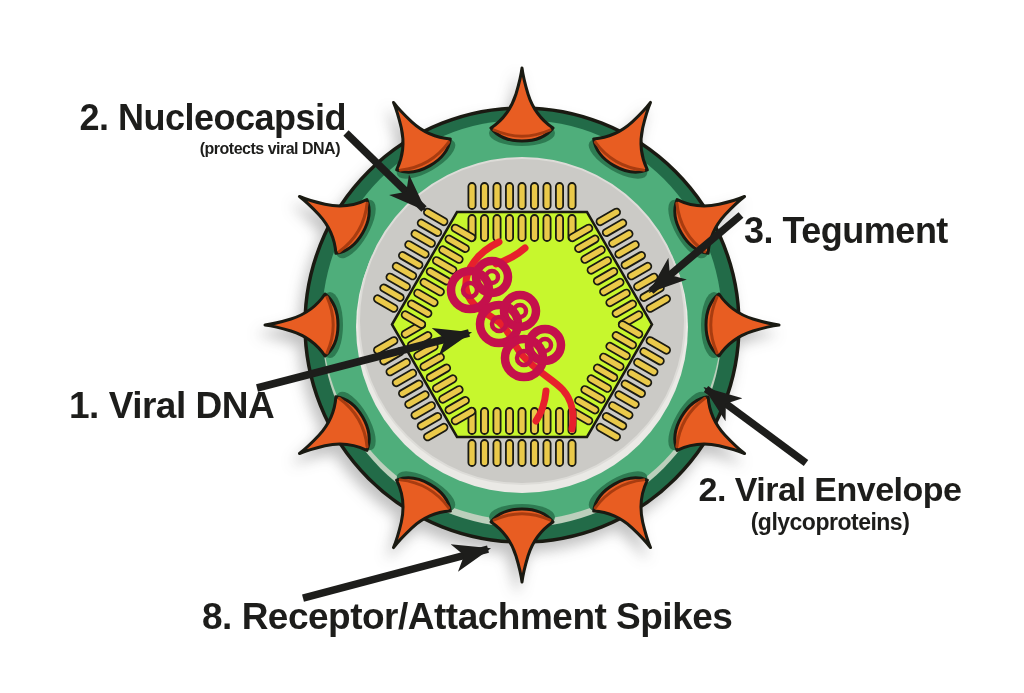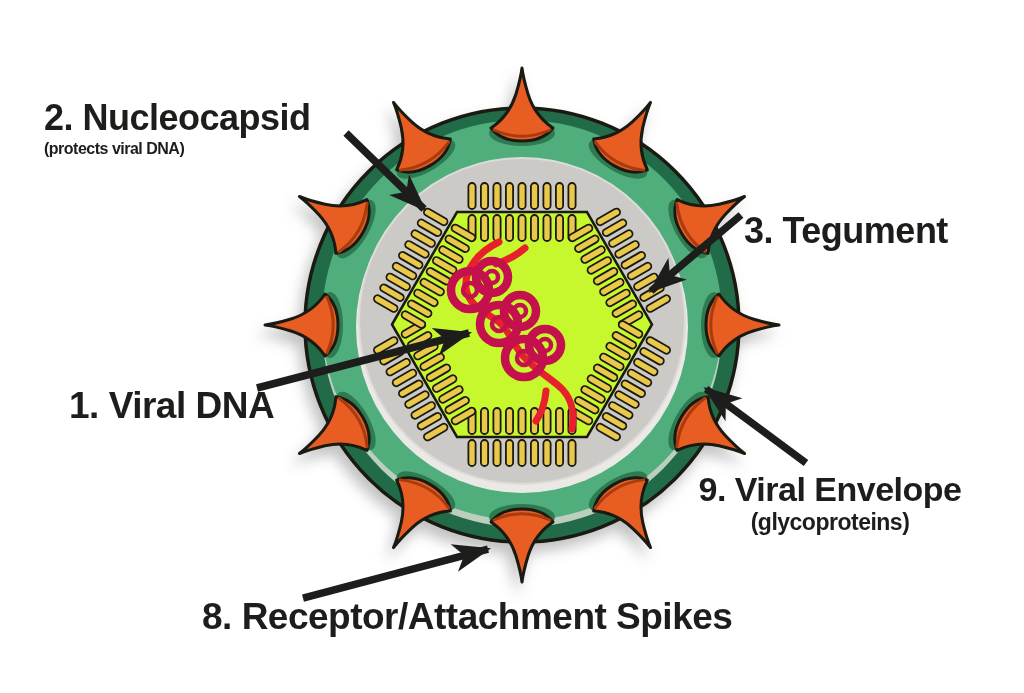--- a/index.html
+++ b/index.html
@@ -38,21 +38,21 @@
   .label{
     position:absolute;
     color:var(--ink);
     font-weight:bold;
     letter-spacing:-.5px;
     line-height:1.08;
     white-space:nowrap;
   }
   .label .main{font-size:36px;}
   .label .sub{font-size:16px;margin-top:2px;}
-  #label-nucleocapsid{left:44px;top:99px;width:318px;text-align:left;}
+  #label-nucleocapsid{left:28px;top:99px;width:318px;text-align:right;}
   #label-nucleocapsid .sub{padding-right:6px;}
   #label-tegument{left:744px;top:212px;}
   #label-viral-dna{left:69px;top:386px;}
   #label-viral-dna .main{font-size:37px;text-align:center;}
   #label-envelope{left:663px;top:471px;width:334px;text-align:center;}
   #label-envelope .main{font-size:34px;}
   #label-envelope .sub{font-size:23px;}
   #label-spikes{left:202px;top:597px;}
   #label-spikes .main{font-size:37px;}
 </style>
@@ -167,21 +167,21 @@
 
   <div class="label" id="label-tegument">
     <div class="main">3. Tegument</div>
   </div>
 
   <div class="label" id="label-viral-dna">
     <div class="main">1. Viral DNA</div>
   </div>
 
   <div class="label" id="label-envelope">
-    <div class="main">9. Viral Envelope</div>
+    <div class="main">2. Viral Envelope</div>
     <div class="sub">(glycoproteins)</div>
   </div>
 
   <div class="label" id="label-spikes">
     <div class="main">8. Receptor/Attachment Spikes</div>
   </div>
 
 </div>
 
 </body></html>

